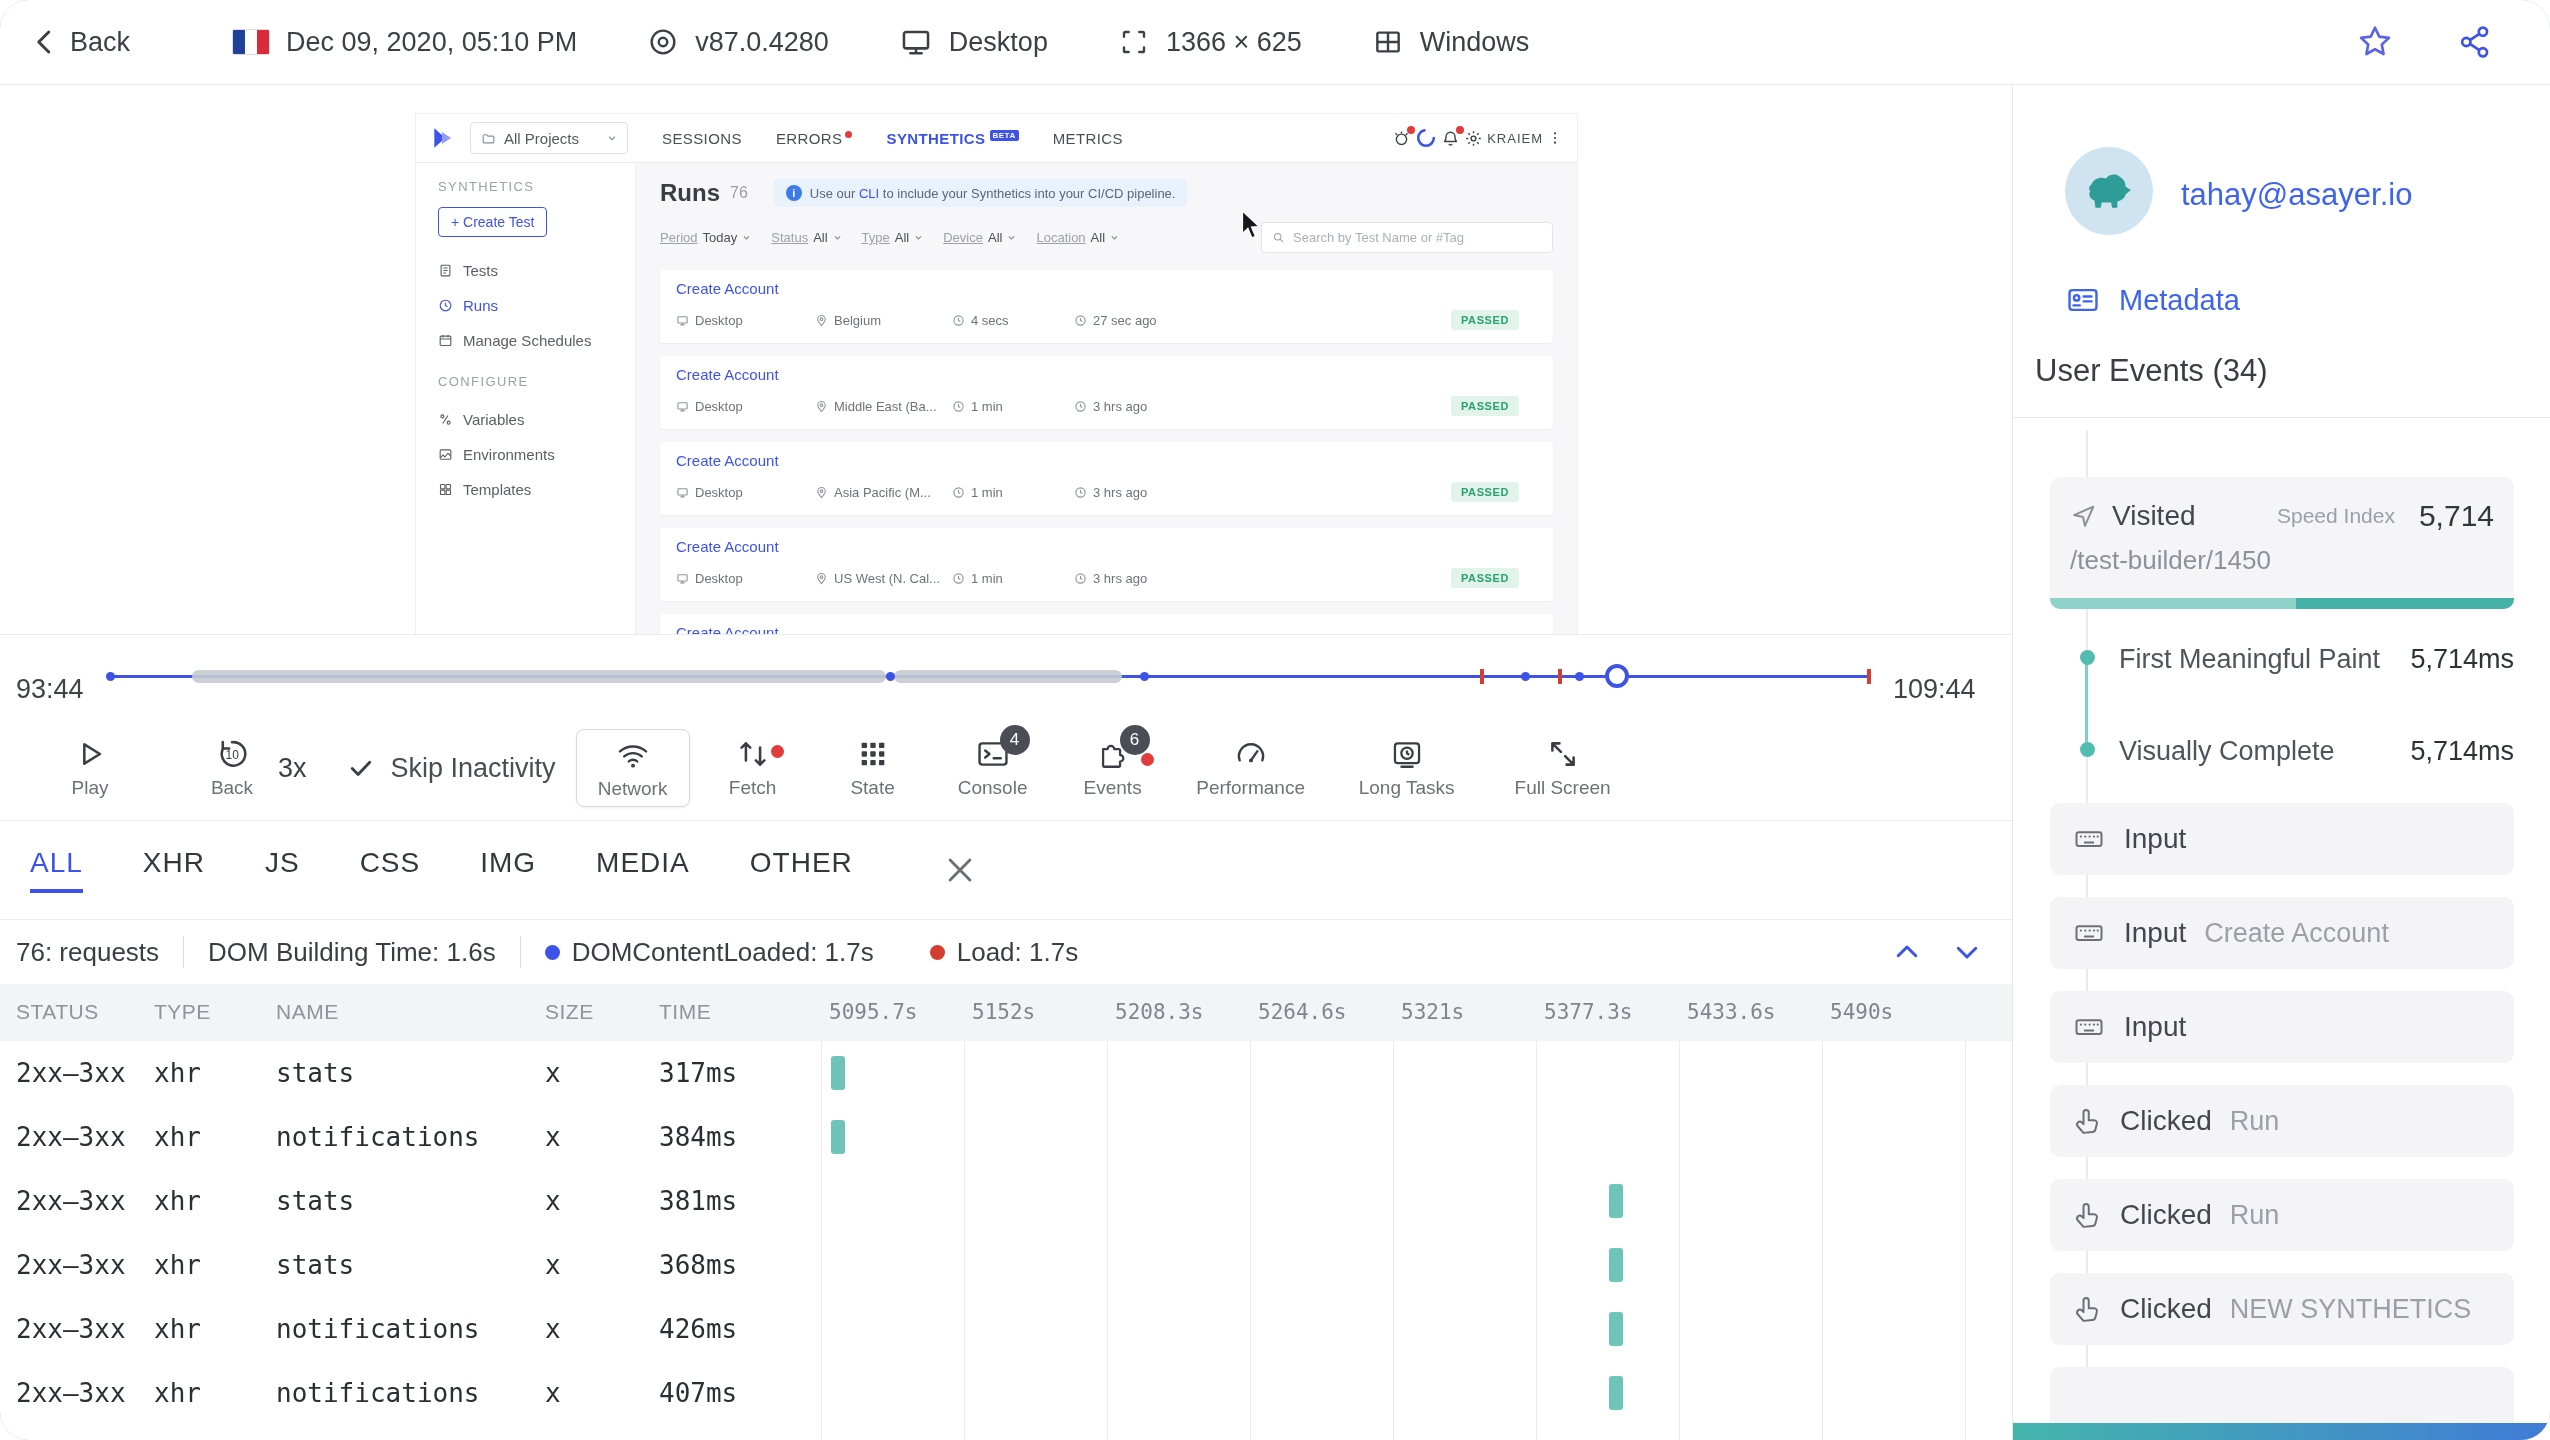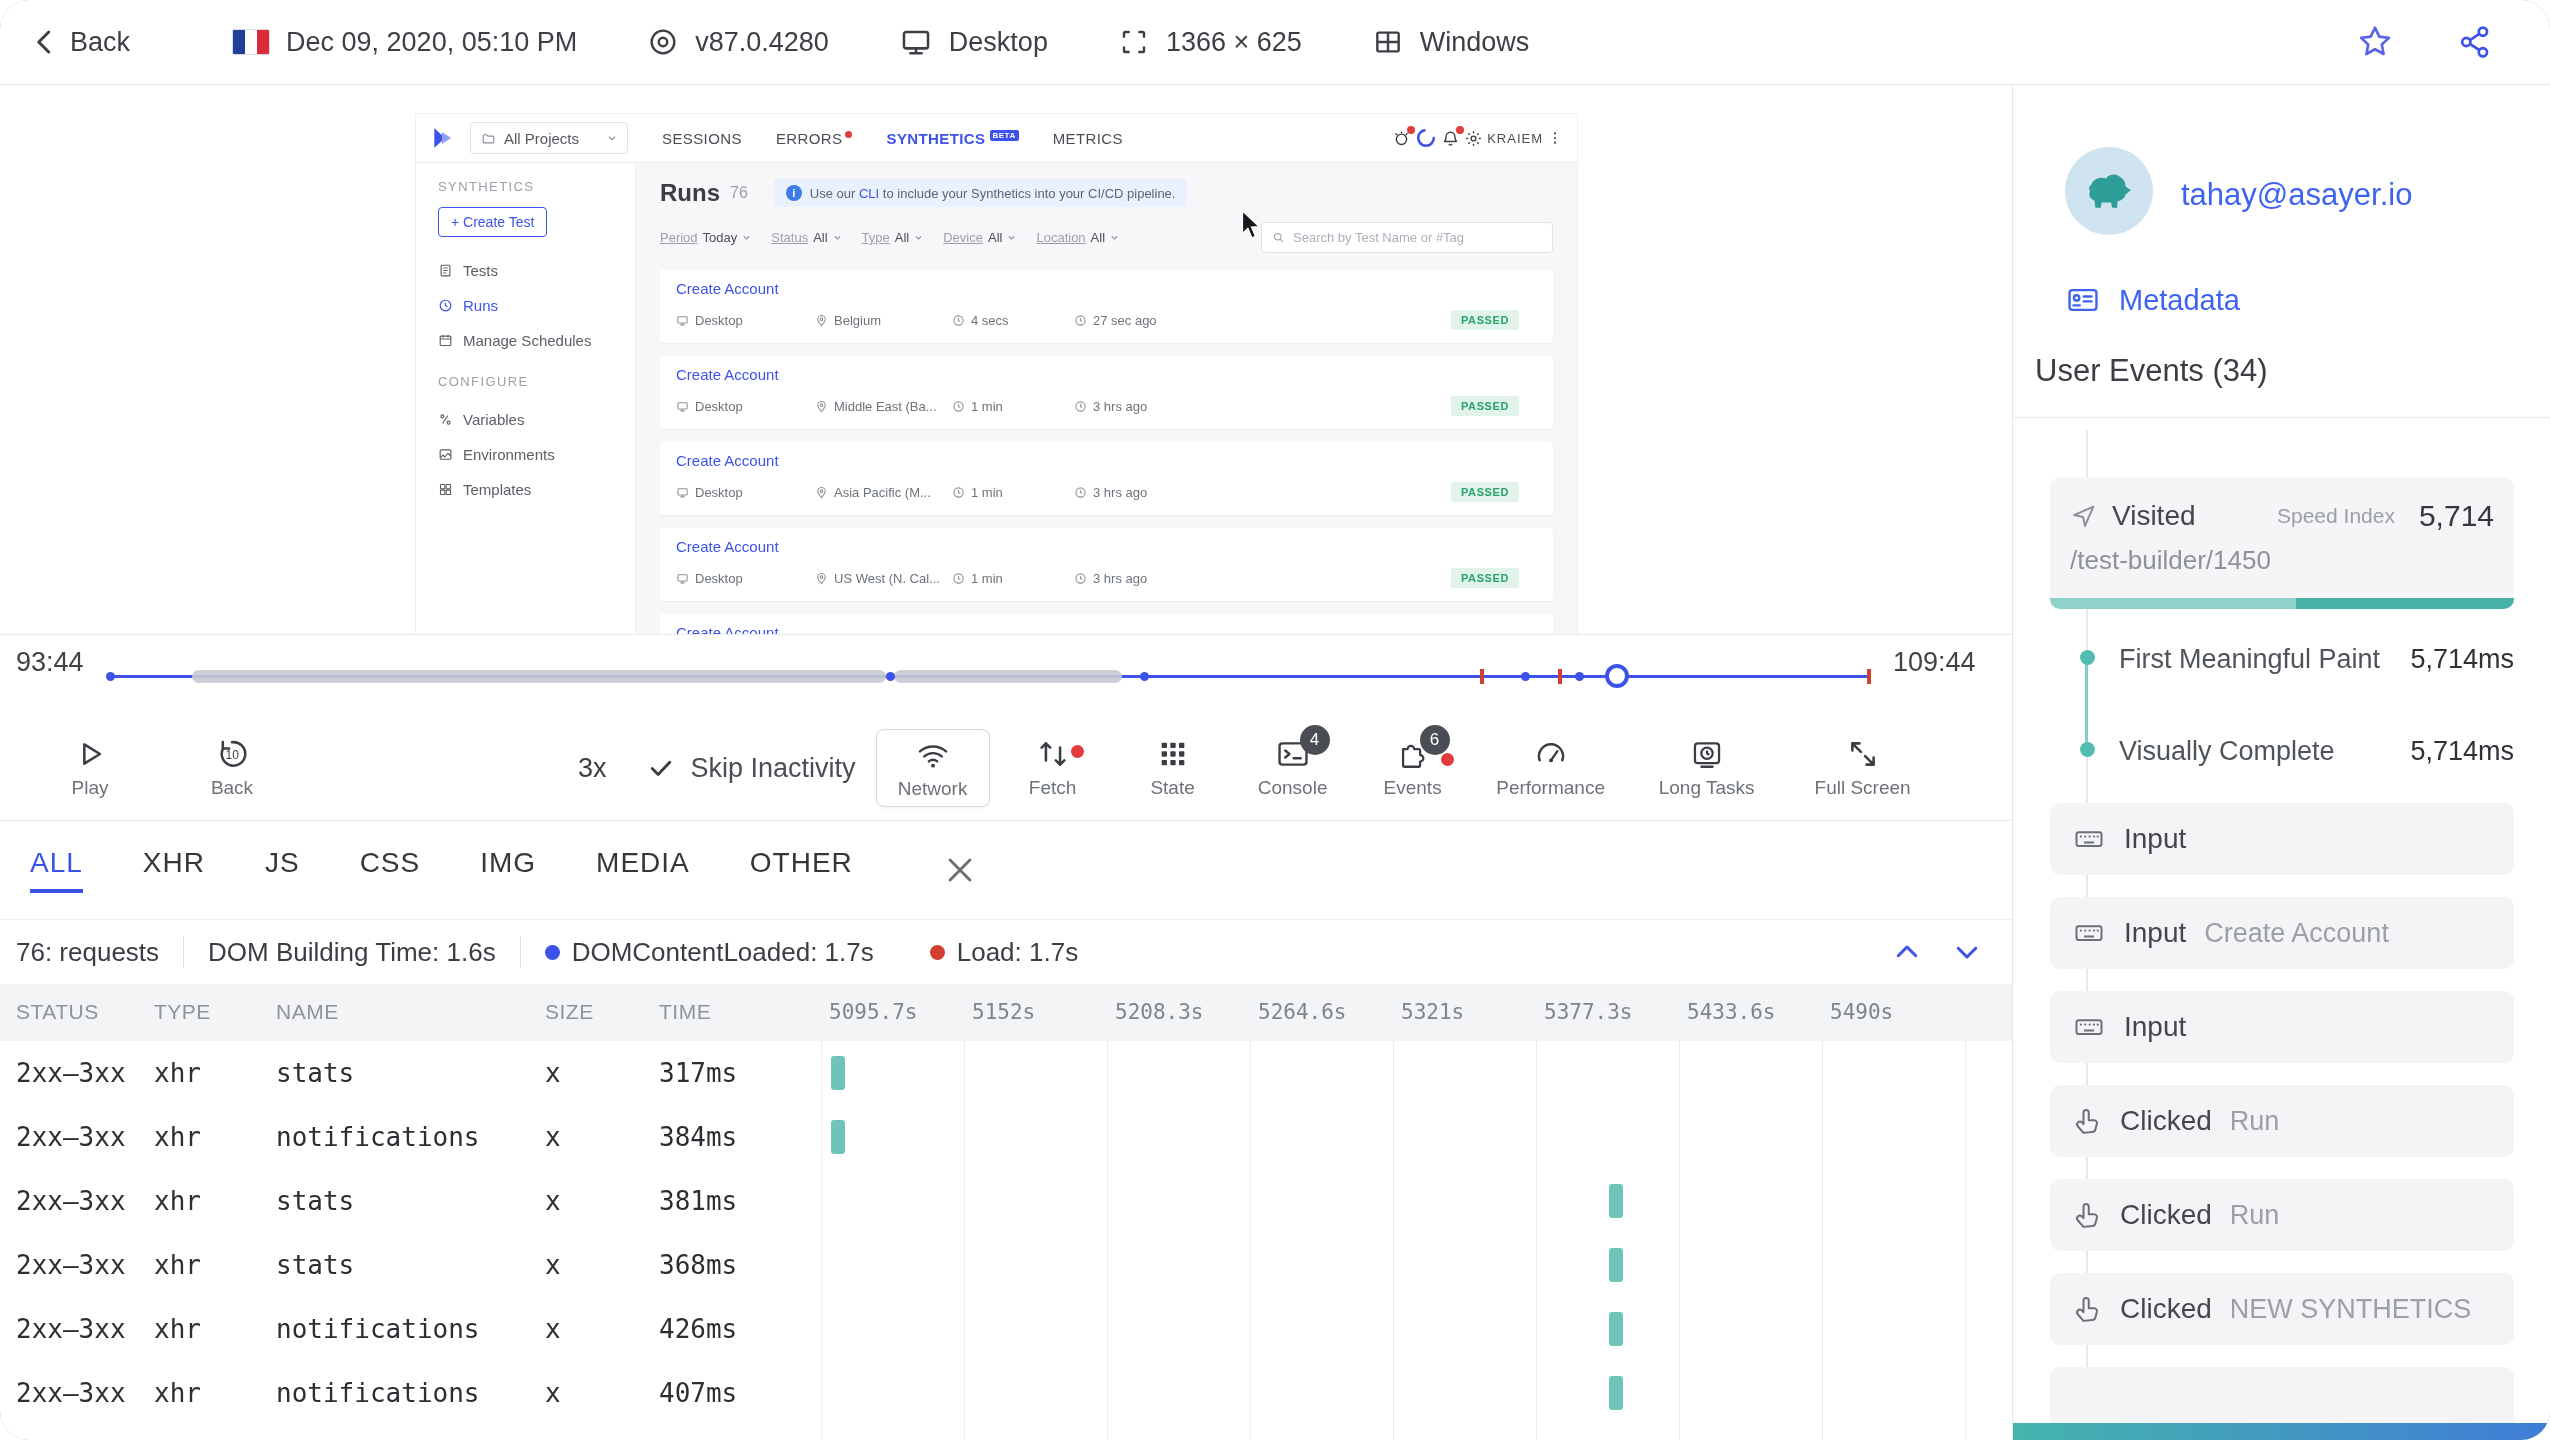--- a/index.html
+++ b/index.html
@@ -55,32 +55,32 @@
   .run-name { color:#3d52e8; font-size:15px; }
   .run-details { display:flex; align-items:center; margin-top:13px; font-size:13px; color:#6d737b; }
   .rd { display:flex; align-items:center; gap:6px; }
   .rd .icon { color:#8e949c; }
   .rd-device { width:139px; } .rd-loc { width:137px; } .rd-dur { width:122px; } .rd-ago { flex:1; }
   .badge-passed { background:#e1f3ea; color:#27a36b; font-size:11px; font-weight:bold; letter-spacing:.6px; padding:4px 10px; border-radius:3px; margin-right:18px; }
   .cursor { position:absolute; left:1241px; top:126px; }
 
   
   .timeline { position:absolute; left:0; top:634px; width:2012px; height:82px; border-top:1px solid #e8eaec; background:#fff; }
-  .tl-time { position:absolute; top:12px; font-size:27px; color:#3f4246; }
+  .tl-time { position:absolute; top:39px; font-size:27px; color:#3f4246; }
   .tl-track { position:absolute; left:110px; top:40px; width:1760px; height:3px; background:#3d52e8; cursor:pointer; }
   .tl-gray { position:absolute; height:13px; top:-5px; background:#c7cbd2; opacity:.9; border-radius:7px; }
   .tl-dot { position:absolute; width:9px; height:9px; border-radius:50%; background:#3d52e8; top:-3px; }
   .tl-red { position:absolute; width:4px; height:15px; top:-6px; background:#d23f31; }
   .tl-playhead { position:absolute; left:1495px; top:-11px; width:24px; height:24px; background:#fff; border:4px solid #3d52e8; border-radius:50%; cursor:grab; }
 
   
   .controls { position:absolute; left:0; top:716px; width:2012px; height:105px; border-bottom:1px solid #e8eaec; display:flex; align-items:center; padding-left:44px; background:#fff; }
   .ctrl { display:flex; flex-direction:column; align-items:center; width:92px; cursor:pointer; position:relative; }
   .clabel { font-size:19px; color:#6d7278; margin-top:6px; white-space:nowrap; }
-  .speed { margin-left:300px; font-size:27px; color:#3a3e44; cursor:pointer; }
+  .speed { font-size:27px; color:#3a3e44; cursor:pointer; }
   .skip { margin-left:40px; display:flex; align-items:center; gap:16px; font-size:27px; color:#4a4e54; cursor:pointer; }
   .pbtn { position:relative; display:flex; flex-direction:column; align-items:center; width:114px; margin-left:6px; cursor:pointer; }
   .pbtn.wide { width:150px; }
   .pbtn.boxed { margin-left:20px; border:1px solid #d6d8da; border-radius:8px; padding:8px 0 6px; background:#fff; box-shadow:0 1px 3px rgba(0,0,0,.06); }
   .badge-num { position:absolute; top:-12px; right:20px; background:#4a4e54; color:#fff; min-width:30px; height:30px; border-radius:50%; font-size:17px; display:flex; align-items:center; justify-content:center; }
   .dot-red { position:absolute; width:13px; height:13px; background:#e23b3b; border-radius:50%; }
 
   
   .netbar { position:absolute; left:0; top:821px; width:2012px; height:98px; display:flex; align-items:center; padding:0 36px 0 30px; background:#fff; }
   .ntab { font-size:28px; letter-spacing:1px; color:#33363b; margin-right:60px; padding-bottom:10px; border-bottom:4px solid transparent; cursor:pointer; }

